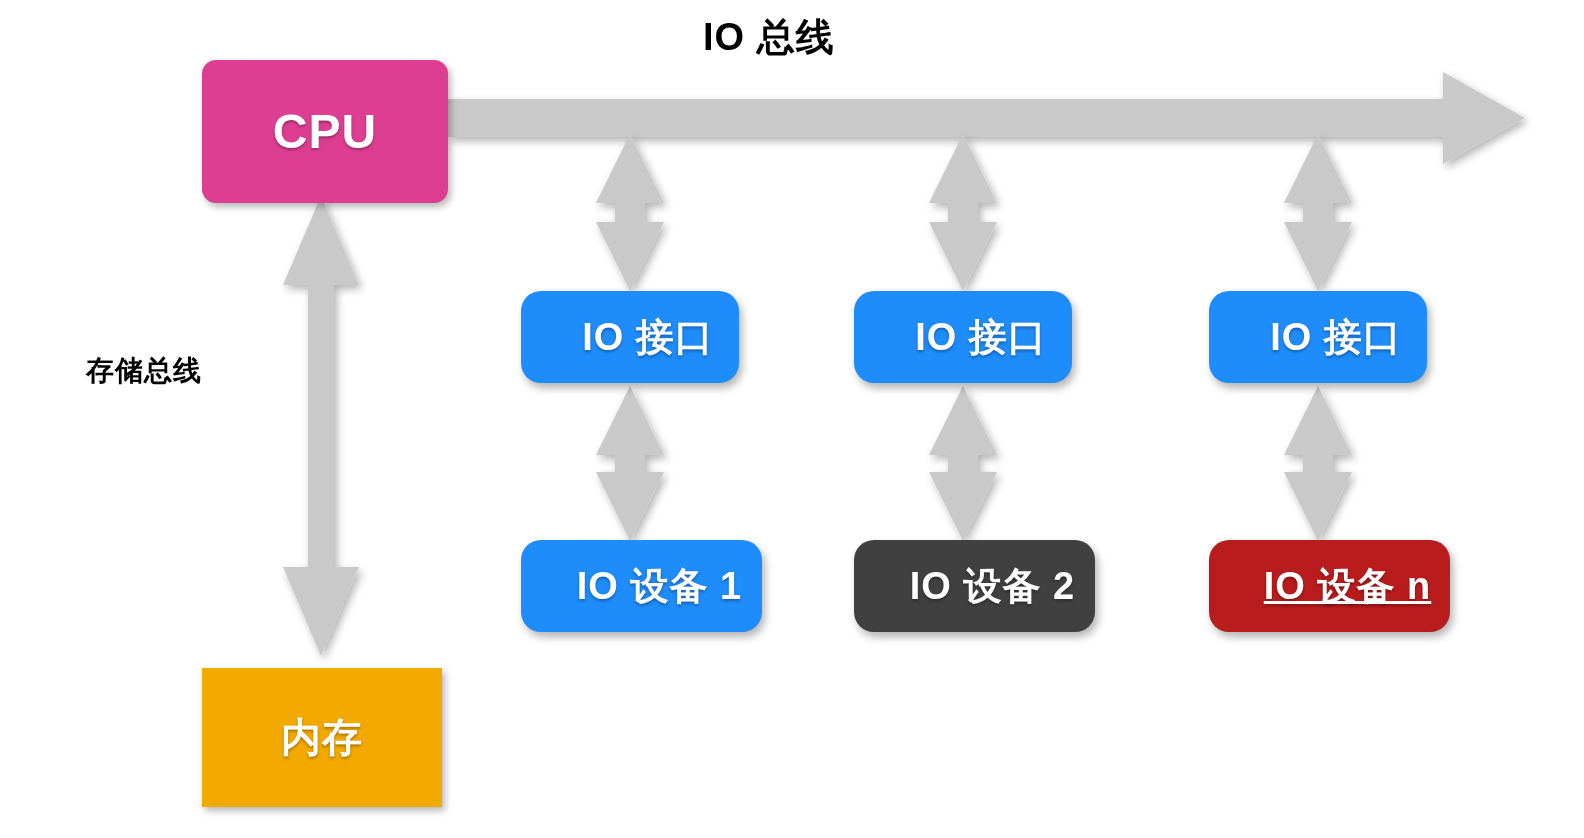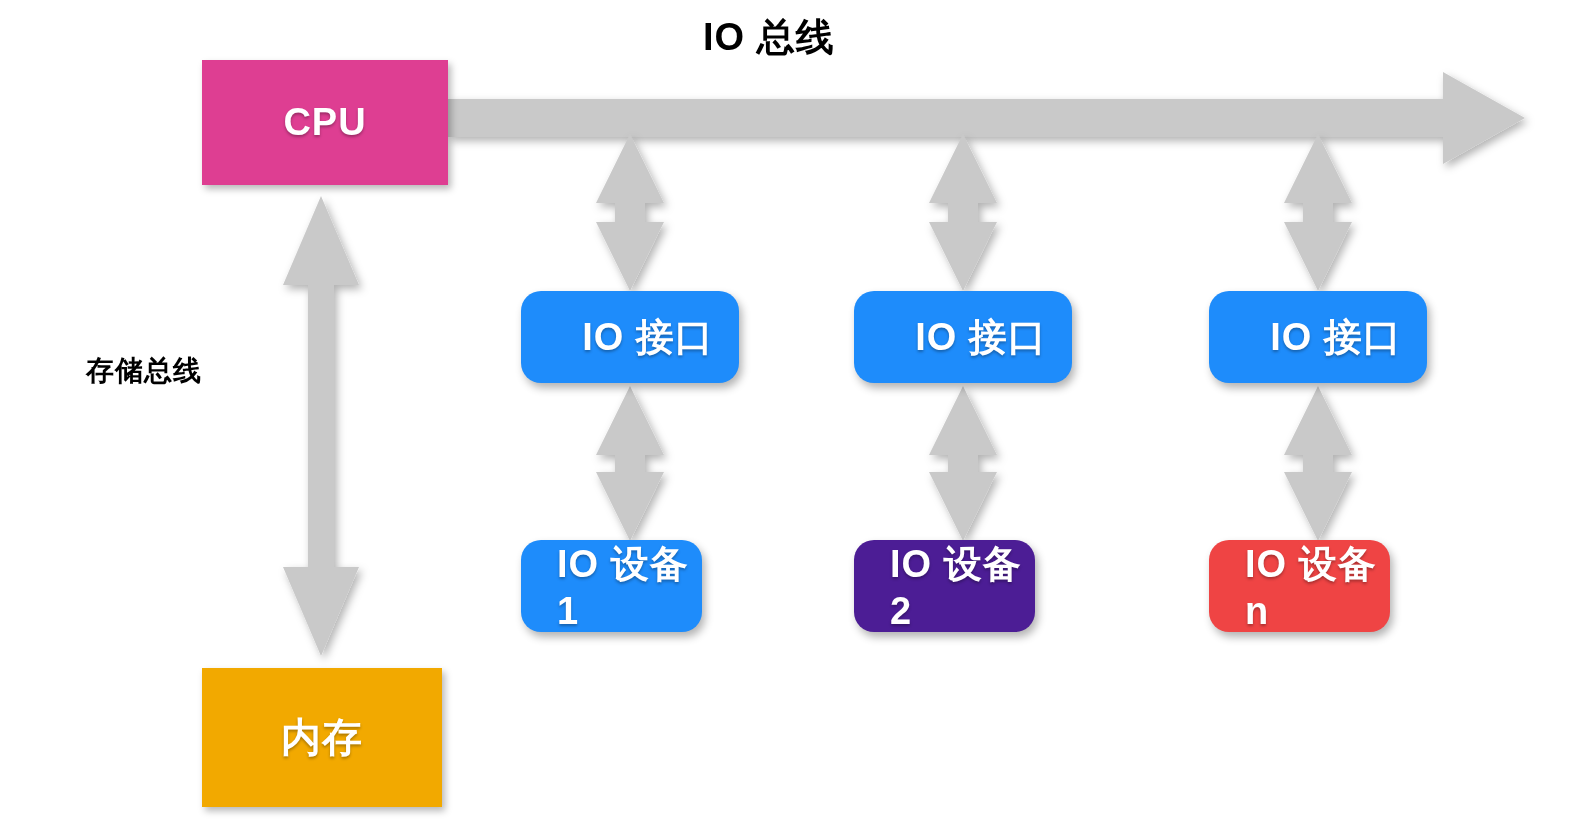--- a/index.html
+++ b/index.html
@@ -34,35 +34,36 @@
     box-shadow: 3px 4px 7px rgba(0,0,0,0.28);
   }
   .block-round {
     border-radius: 20px;
     box-shadow: 3px 5px 8px rgba(0,0,0,0.30);
     padding-left: 36px;
   }
 
   #cpu-block {
     left: 202px;  top: 60px;
-    width: 246px; height: 125px;
-    font-size: 38px;
+    width: 246px; height: 143px;
+    font-size: 48px;
+    border-radius: 14px;
   }
   #memory-block {
     left: 202px;  top: 668px;
     width: 240px; height: 139px;
     font-size: 40px;
   }
   .io-port {
     width: 218px; height: 92px;
     top: 291px;
     font-size: 38px;
   }
   .io-device {
-    width: 181px; height: 92px;
+    width: 241px; height: 92px;
     top: 540px;
     font-size: 38px;
   }
 
   
   .label {
     position: absolute;
     color: #000000;
     font-weight: bold;
     white-space: nowrap;
@@ -171,18 +172,18 @@
   <div class="label" id="storage-bus-label">存储总线</div>
 
   <div class="block block-rect" id="cpu-block" style="background:#DE3E92;">CPU</div>
 
   <div class="block block-rect" id="memory-block" style="background:#F2A900;">内存</div>
 
   <div class="block block-round io-port" style="background:#1E8CFB; left:521px;">IO 接口</div>
   <div class="block block-round io-device" style="background:#1E8CFB; left:521px;">IO 设备 1</div>
 
   <div class="block block-round io-port" style="background:#1E8CFB; left:854px;">IO 接口</div>
-  <div class="block block-round io-device" style="background:#4c1d95; left:854px;">IO 设备 2</div>
+  <div class="block block-round io-device" style="background:#404040; left:854px;">IO 设备 2</div>
 
   <div class="block block-round io-port" style="background:#1E8CFB; left:1209px;">IO 接口</div>
-  <div class="block block-round io-device" style="background:#ef4444; left:1209px;">IO 设备 n</div>
+  <div class="block block-round io-device" style="background:#b91c1c; left:1209px;text-decoration:underline;">IO 设备 n</div>
 
 </div>
 
 </body></html>

